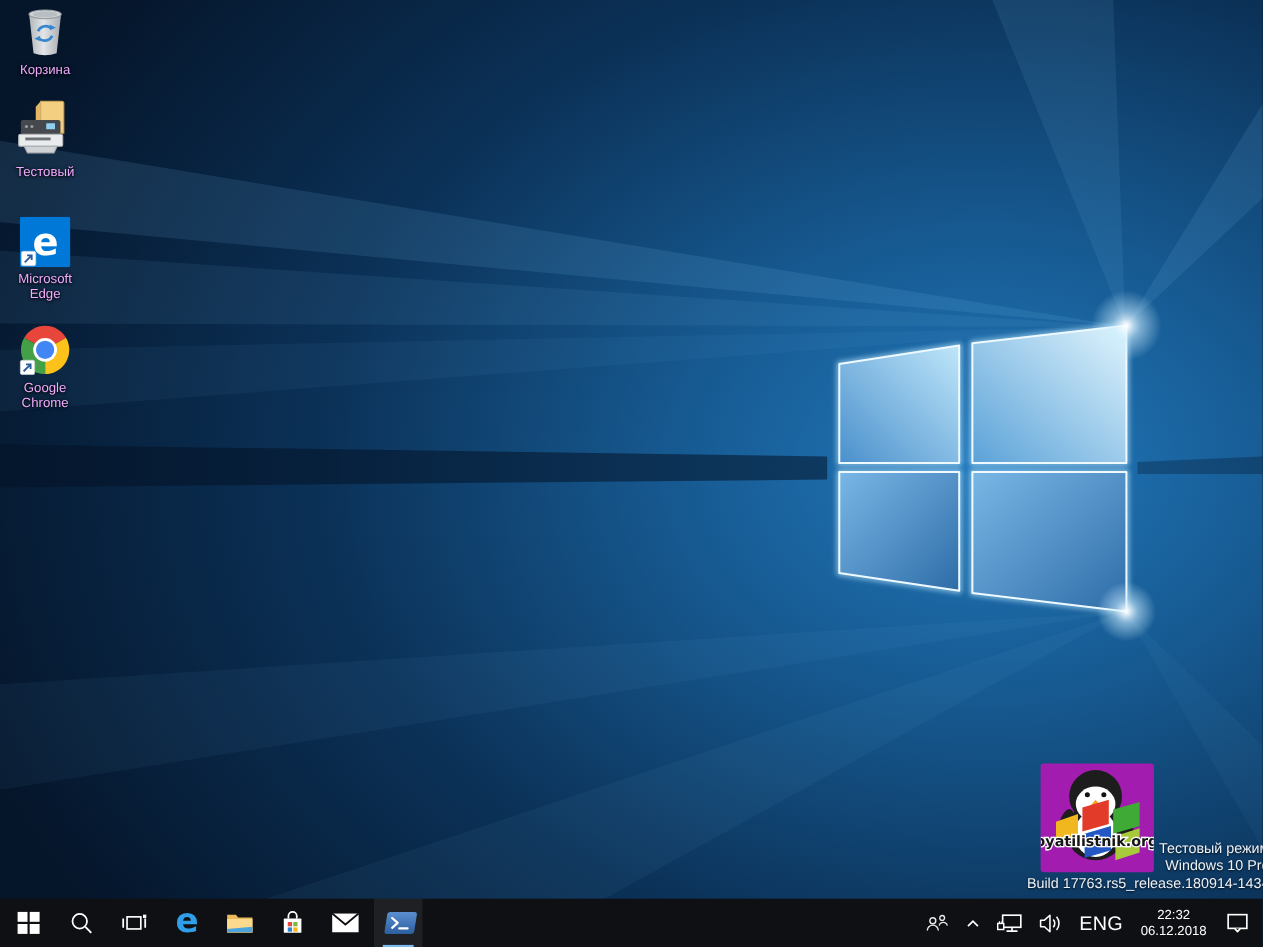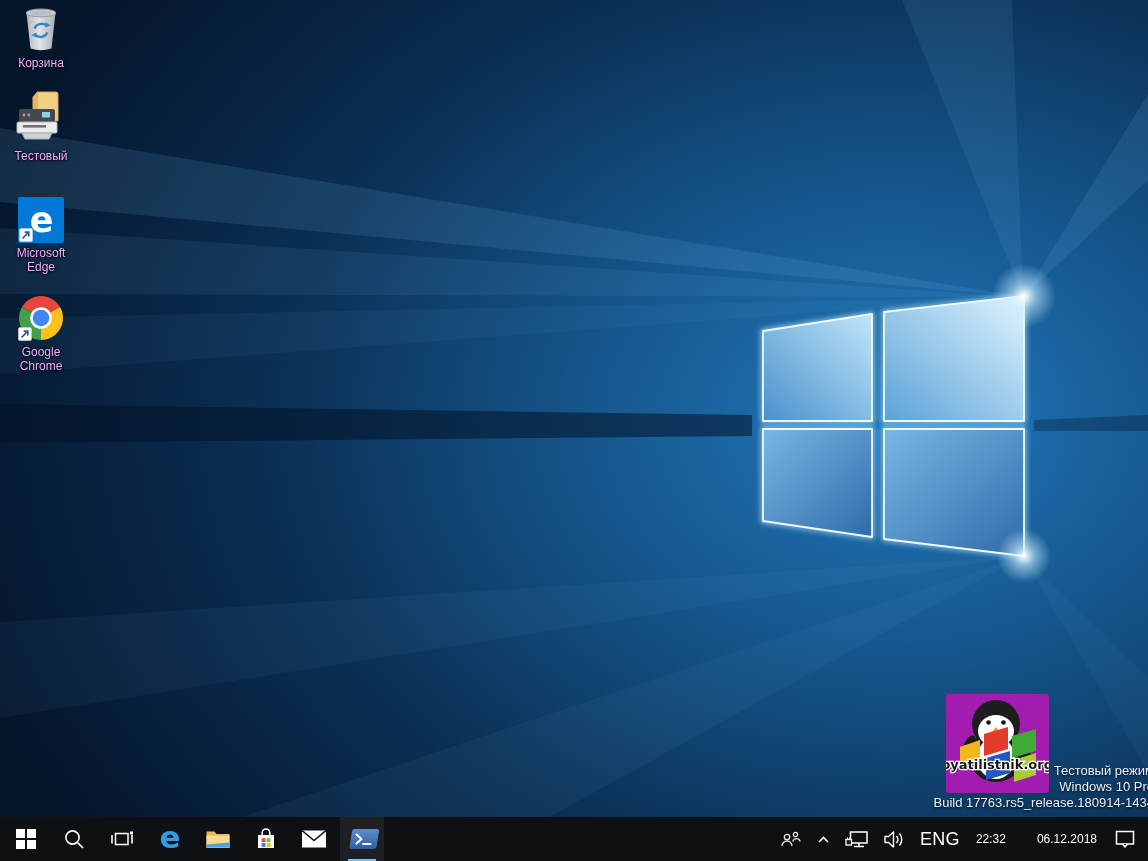--- a/index.html
+++ b/index.html
@@ -54,21 +54,21 @@
     background:#7cbbed;
   }
   .edge-e{font-family:"DejaVu Sans",sans-serif;font-size:31px;font-weight:bold;
     color:#2e9fe8;line-height:1;transform:translateY(-2px);}
   .tray{display:flex;align-items:stretch;padding-right:4px;}
   .tray-item{
     display:flex;align-items:center;justify-content:center;
     padding:0 7px;color:#ffffff;cursor:pointer;
   }
   .lang{font-size:18px;letter-spacing:.3px;}
-  .clock{flex-direction:row;font-size:12px;line-height:15px;text-align:center;padding:0 9px;gap:31px;}
+  .clock{flex-direction:column;font-size:12px;line-height:15px;text-align:center;padding:0 9px;}
 </style>
 </head>
 <body>
 
 <svg class="wallpaper" width="1148" height="861" viewBox="0 0 1148 861">
   <defs>
     <radialGradient id="bgGlow" cx="78%" cy="49%" r="85%">
       <stop offset="0%" stop-color="#2179bd"></stop>
       <stop offset="30%" stop-color="#16588f"></stop>
       <stop offset="62%" stop-color="#0b3157"></stop>

